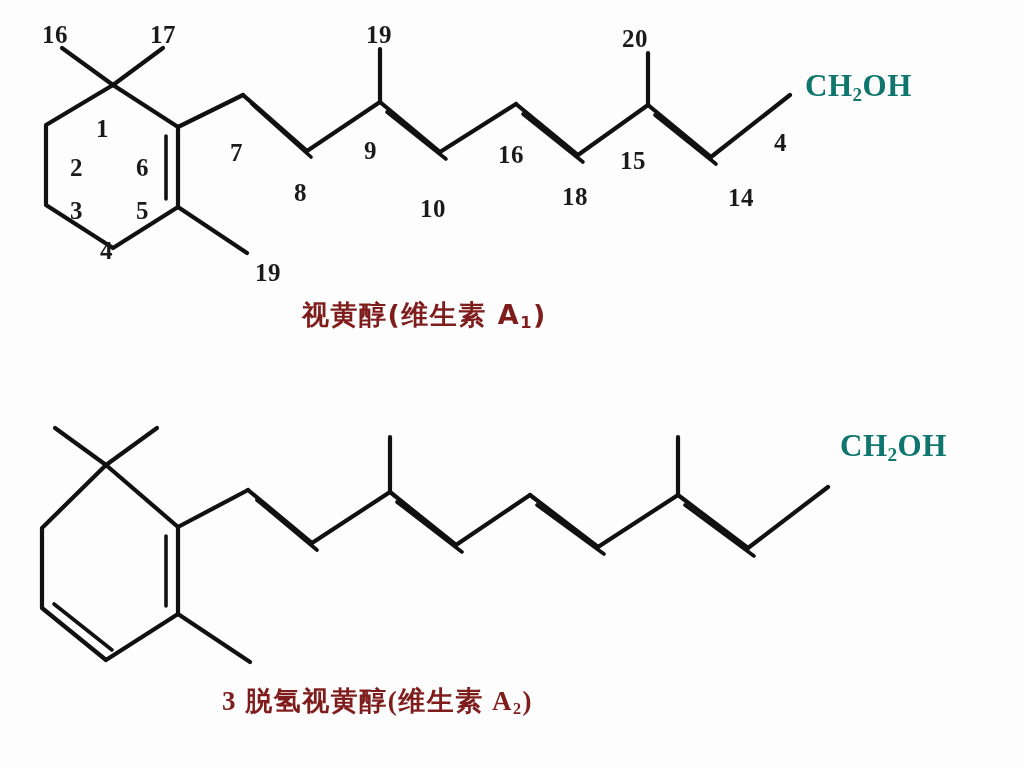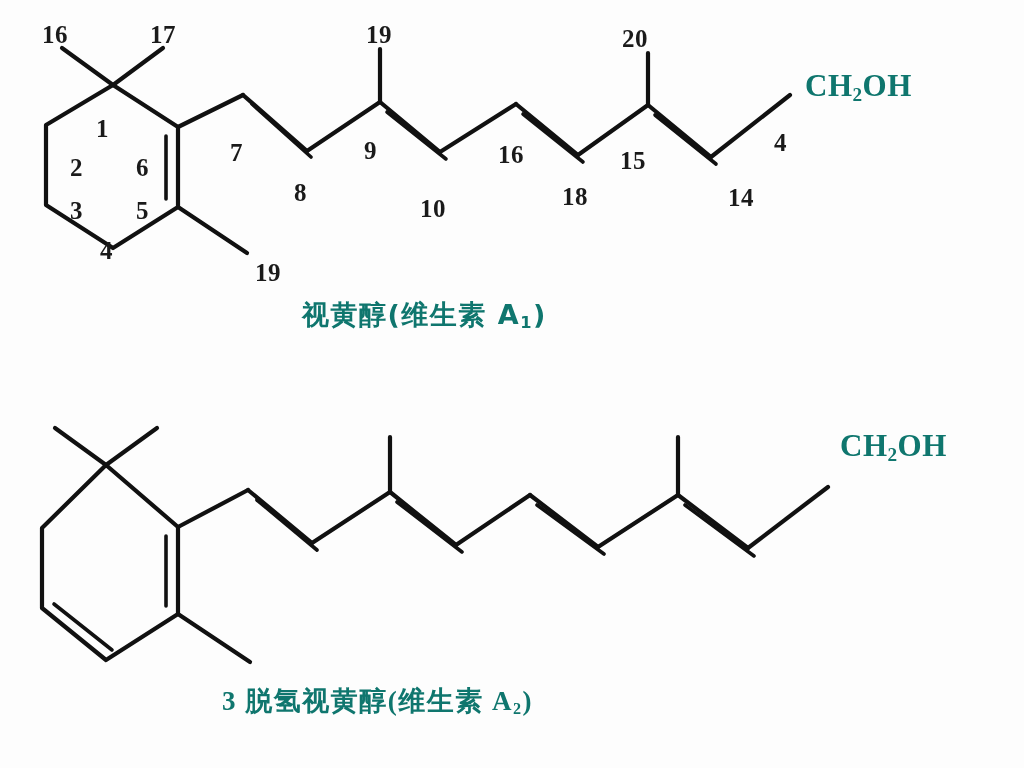--- a/index.html
+++ b/index.html
@@ -58,21 +58,21 @@
   }
   .formula sub {
     font-size: 0.62em;
     vertical-align: -0.28em;
   }
   .caption {
     position: absolute;
     font-family: "DejaVu Sans", "Liberation Sans", sans-serif;
     font-size: 27px;
     font-weight: 700;
-    color: #0f766e;
+    color: #7f1d1d;
     white-space: nowrap;
     letter-spacing: 1.5px;
   }
   .caption sub {
     font-size: 0.6em;
     vertical-align: -0.25em;
   }
 </style>
 </head>
 <body>

